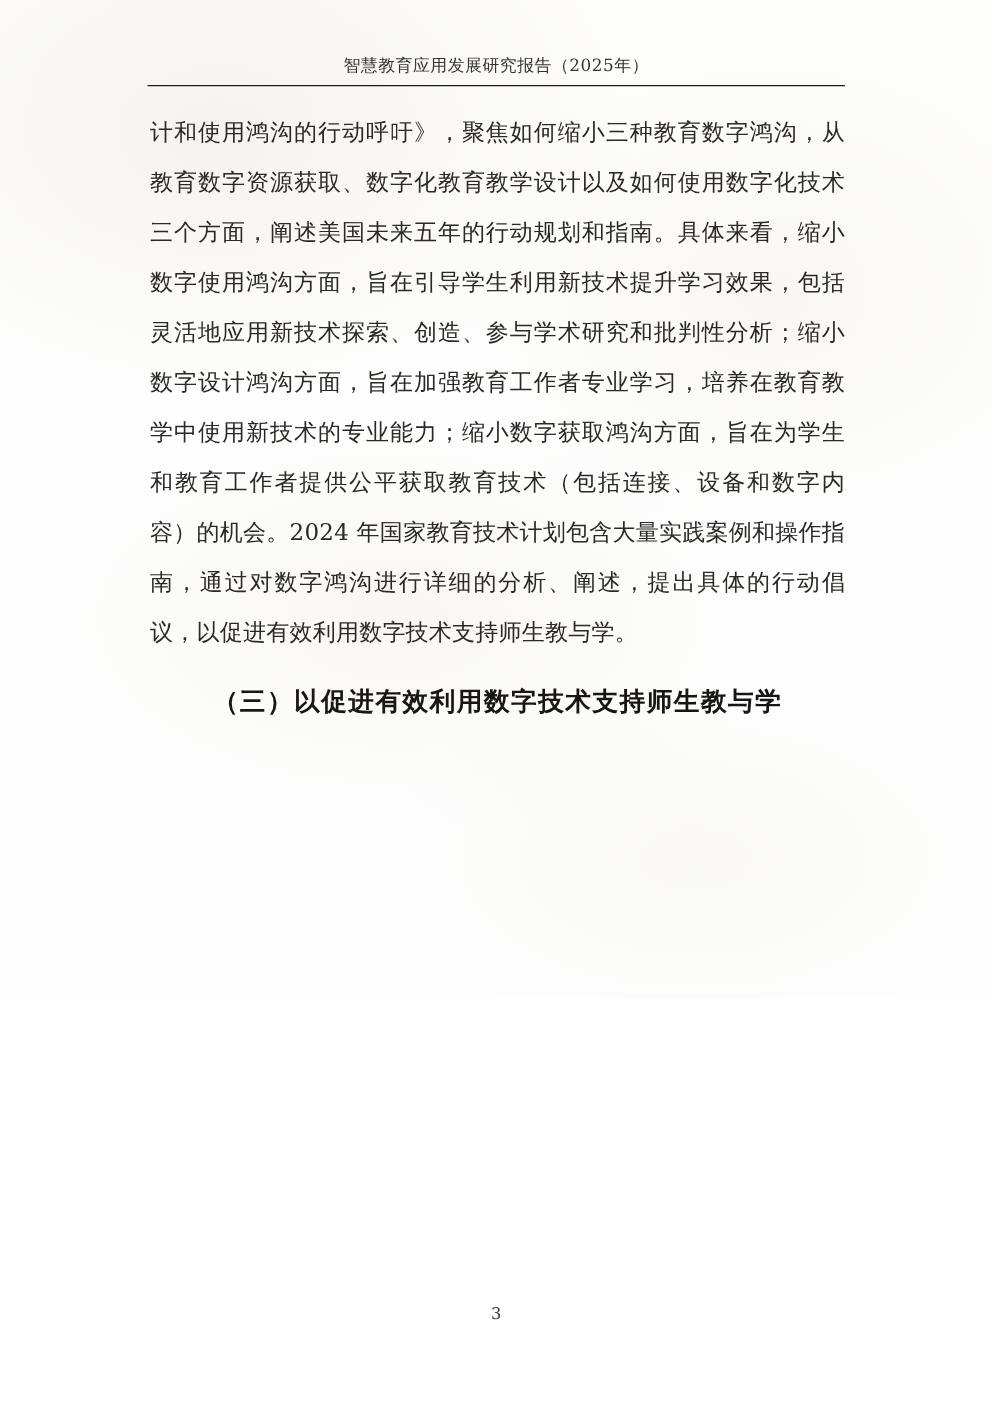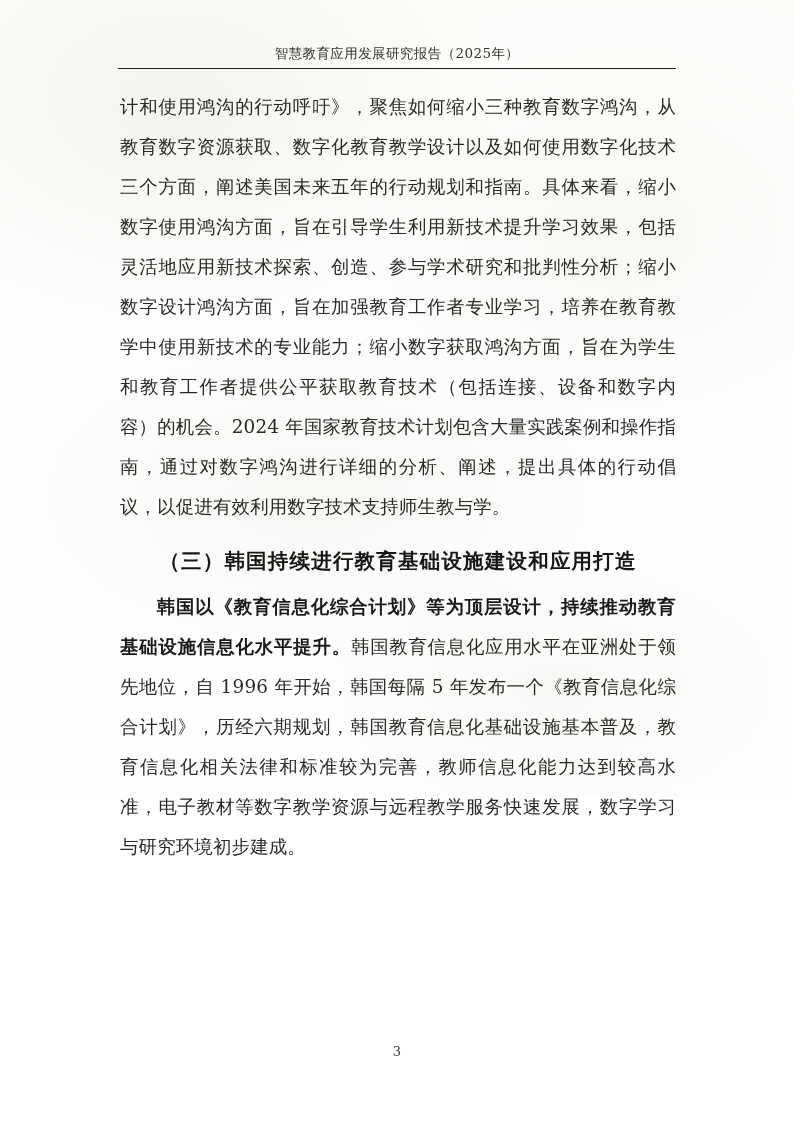--- a/index.html
+++ b/index.html
@@ -125,25 +125,22 @@
     <div class="header-title">智慧教育应用发展研究报告（2025年）</div>
     <div class="header-rule"></div>
   </div>
 
   <div class="content">
 
     <p class="para">
       <span>计和使用鸿沟的行动呼吁》，聚焦如何缩小三种教育数字鸿沟，从教育数字资源获取、数字化教育教学设计以及如何使用数字化技术三个方面，阐述美国未来五年的行动规划和指南。具体来看，缩小数字使用鸿沟方面，旨在引导学生利用新技术提升学习效果，包括灵活地应用新技术探索、创造、参与学术研究和批判性分析；缩小数字设计鸿沟方面，旨在加强教育工作者专业学习，培养在教育教学中使用新技术的专业能力；缩小数字获取鸿沟方面，旨在为学生和教育工作者提供公平获取教育技术（包括连接、设备和数字内容）的机会。2024 年国家教育技术计划包含大量实践案例和操作指南，通过对数字鸿沟进行详细的分析、阐述，提出具体的行动倡议，以促进有效利用数字技术支持师生教与学。</span>
     </p>
 
-    <h2 class="section-heading">（三）韩国持续进行教育基础设施建设和应用打造</h2>
+    <h2 class="section-heading">（三）以促进有效利用数字技术支持师生教与学</h2>
 
-    <p class="para indent">
-      <span class="lead">韩国以《教育信息化综合计划》等为顶层设计，持续推动教育基础设施信息化水平提升。</span><span>韩国教育信息化应用水平在亚洲处于领先地位，自 1996 年开始，韩国每隔 5 年发布一个《教育信息化综合计划》，历经六期规划，韩国教育信息化基础设施基本普及，教育信息化相关法律和标准较为完善，教师信息化能力达到较高水准，电子教材等数字教学资源与远程教学服务快速发展，数字学习与研究环境初步建成。</span>
-    </p>
 
     <div class="gap-sm"></div>
 
 
   </div>
 
   <div class="page-number">3</div>
 </div>
 
 </body></html>

